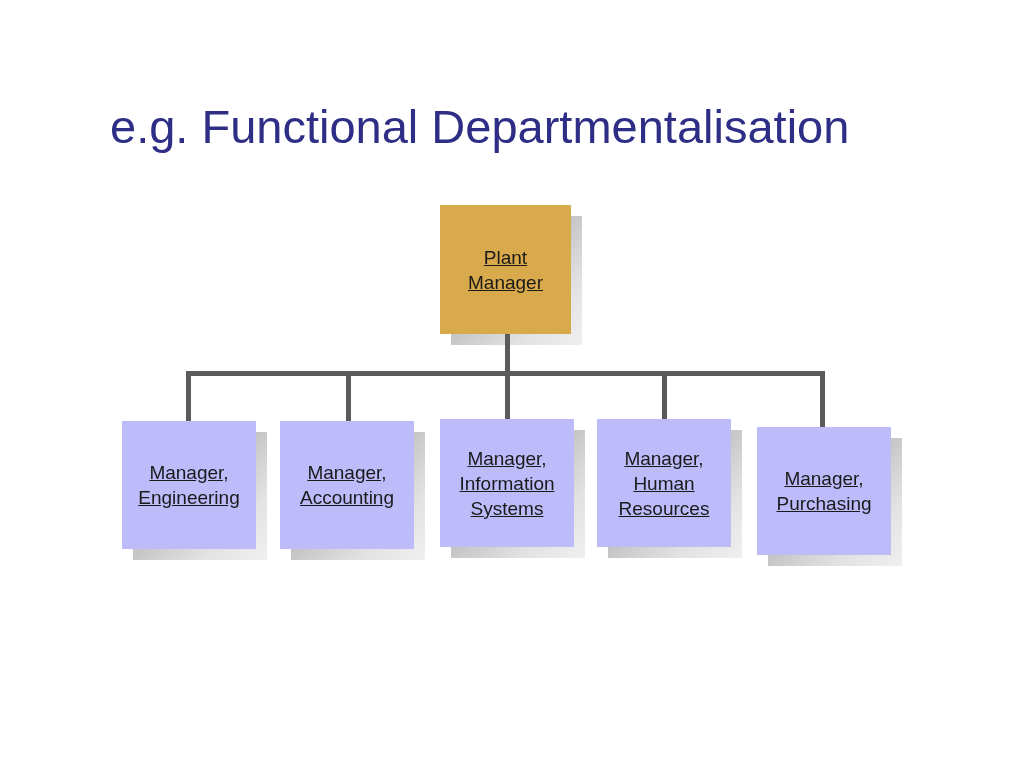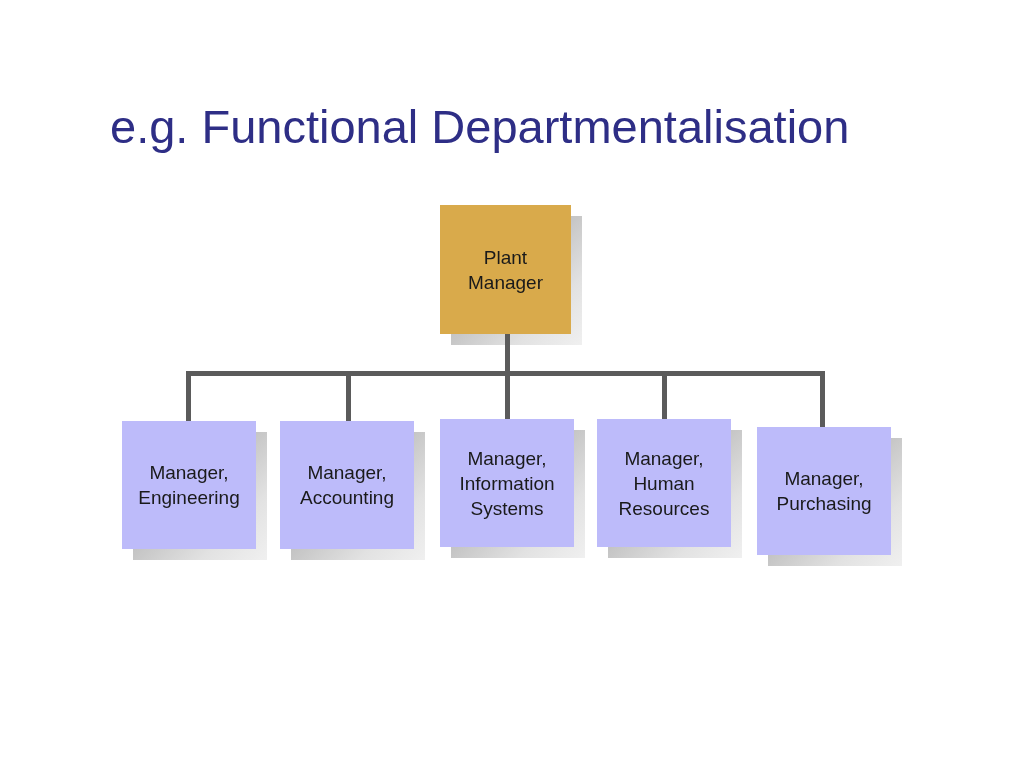--- a/index.html
+++ b/index.html
@@ -80,20 +80,21 @@
   }
   .node .node-label {
     position: relative;
     z-index: 2;
     width: 100%;
     padding: 0 6px;
     box-sizing: border-box;
     color: #1a1a1a;
     font-family: "Liberation Sans", sans-serif;
     white-space: pre-line;
+    text-decoration: underline;
   }
 
   
   #node-root {
     left: 440px;
     top: 205px;
     width: 131px;
     height: 129px;
   }
   #node-root .node-face { background: #d9aa4b; }

